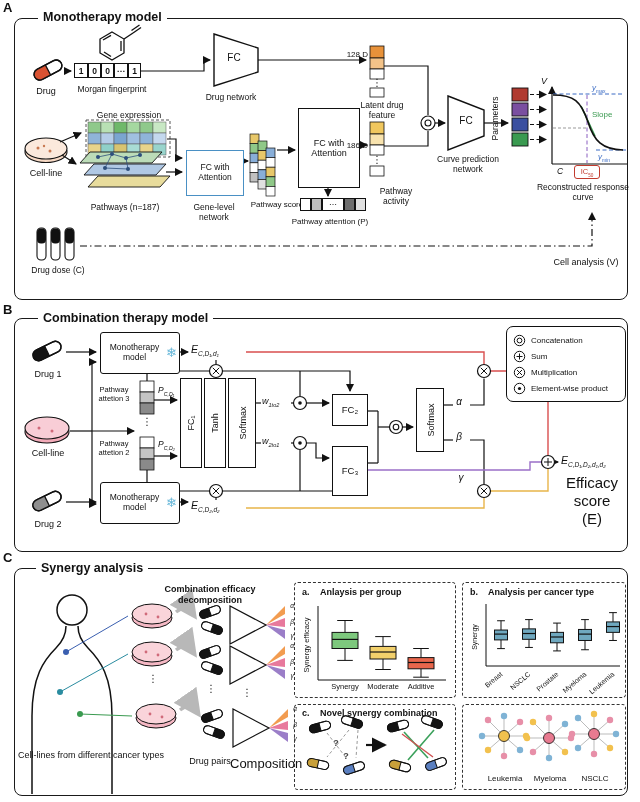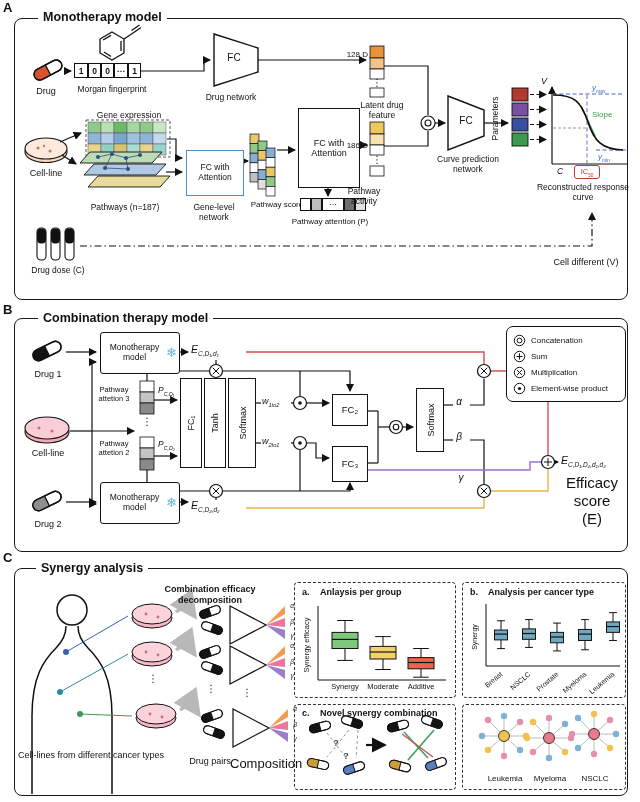--- a/index.html
+++ b/index.html
@@ -589,33 +589,33 @@
 <div class="cells" style="left:300px;top:198px">
   <div class="cell" style="width:11px;height:13px"></div>
   <div class="cell" style="width:11px;height:13px;background:#bdbdbd"></div>
   <div class="cell" style="width:22px;height:13px;font-size:8px;font-weight:400">⋯</div>
   <div class="cell" style="width:11px;height:13px;background:#6e6e6e"></div>
   <div class="cell" style="width:11px;height:13px;background:#e0e0e0"></div>
 </div>
 <div class="lab" style="left:284px;top:217px;width:92px;font-size:8px">Pathway attention (P)</div>
 <div class="lab" style="left:332px;top:141px;width:36px;text-align:right;font-size:8px">186 D</div>
 <div class="dots" style="left:371px;top:155px;width:12px">⋮</div>
-<div class="lab" style="left:340px;top:186px;width:48px">Pathway activity</div>
+<div class="lab" style="left:372px;top:186px;width:48px">Pathway activity</div>
 <div class="lab" style="left:452px;top:115px;width:28px;font-size:10px">FC</div>
 <div class="lab" style="left:426px;top:154px;width:84px">Curve prediction network</div>
 <div class="lab" style="left:460px;top:112px;width:72px;height:13px;transform:rotate(-90deg);transform-origin:center">Parameters</div>
 <div class="lab it" style="left:538px;top:76px;width:12px;font-size:9px">V</div>
 <div class="lab" style="left:592px;top:83px;width:30px;font-size:8px;color:#3a6bc4;text-align:left"><span class="it">y</span><sub>max</sub></div>
 <div class="lab" style="left:592px;top:110px;width:34px;font-size:8px;color:#3a9a50;text-align:left">Slope</div>
 <div class="lab" style="left:598px;top:152px;width:30px;font-size:8px;color:#3a6bc4;text-align:left"><span class="it">y</span><sub>min</sub></div>
 <div class="lab it" style="left:554px;top:166px;width:12px;font-size:8.5px">C</div>
 <div class="lab" style="left:574px;top:165px;width:26px;height:14px;border:1.1px solid #c23b2e;border-radius:3px;color:#c23b2e;font-size:7.5px;line-height:12px;background:#fff"><span>IC</span><sub>50</sub></div>
 <div class="lab" style="left:534px;top:182px;width:98px">Reconstructed response curve</div>
 <div class="lab" style="left:18px;top:265px;width:80px">Drug dose (C)</div>
-<div class="lab" style="left:538px;top:257px;width:96px;font-size:9px">Cell different (V)</div>
+<div class="lab" style="left:538px;top:257px;width:96px;font-size:9px">Cell analysis (V)</div>
 
 <div class="lab" style="left:26px;top:369px;width:44px;font-size:9px">Drug 1</div>
 <div class="lab" style="left:22px;top:448px;width:52px;font-size:9px">Cell-line</div>
 <div class="lab" style="left:26px;top:519px;width:44px;font-size:9px">Drug 2</div>
 <div class="box" style="left:100px;top:332px;width:80px;height:42px;border-radius:3px;font-size:8.5px;padding:3px 16px 3px 5px">
     <span>Monotherapy model</span>
     <span class="snow" style="right:2px;top:13px">❄</span>
   </div>
 <div class="box" style="left:100px;top:482px;width:80px;height:42px;border-radius:3px;font-size:8.5px;padding:3px 16px 3px 5px">
     <span>Monotherapy model</span>
@@ -633,21 +633,21 @@
   </div>
 <div class="vbox" style="left:204px;top:378px;width:22px;height:90px">
     <span>Tanh</span>
   </div>
 <div class="vbox" style="left:228px;top:378px;width:28px;height:90px">
     <span>Softmax</span>
   </div>
 <div class="etext" style="left:262px;top:396px;font-size:9px"><span>w</span><sub>1to2</sub></div>
 <div class="etext" style="left:262px;top:436px;font-size:9px"><span>w</span><sub>2to1</sub></div>
 <div class="box" style="left:332px;top:394px;width:36px;height:32px;font-size:9.5px">FC₂</div>
-<div class="box" style="left:332px;top:446px;width:36px;height:36px;font-size:9.5px">FC₃</div>
+<div class="box" style="left:332px;top:446px;width:36px;height:50px;font-size:9.5px">FC₃</div>
 <div class="vbox" style="left:416px;top:388px;width:28px;height:64px">
     <span>Softmax</span>
   </div>
 <div class="greek" style="left:452px;top:396px;width:14px">α</div>
 <div class="greek" style="left:452px;top:431px;width:14px">β</div>
 <div class="greek" style="left:454px;top:472px;width:14px">γ</div>
 <div class="etext" style="left:561px;top:454px"><span>E</span><sub>C,D₁,D₂,d₁,d₂</sub></div>
 <div class="lab" style="left:564px;top:474px;width:56px;font-size:15px">Efficacy score (E)</div>
 <div class="legend" style="left:506px;top:326px;width:120px;height:76px">
   <div class="lrow">

